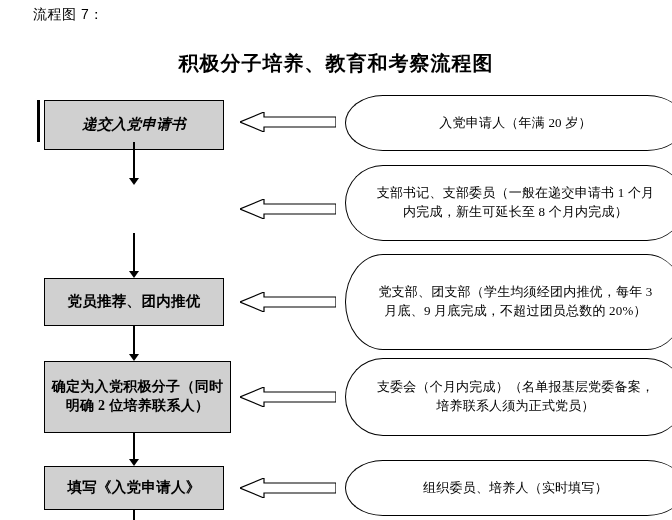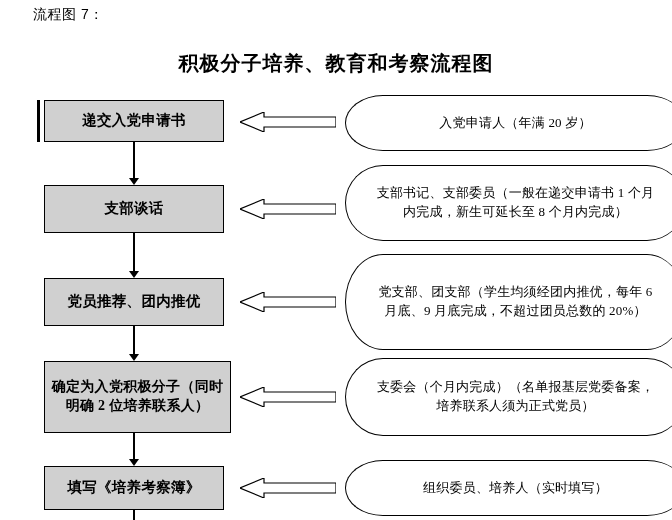--- a/index.html
+++ b/index.html
@@ -109,50 +109,47 @@
 </head>
 <body>
 
 <div id="root">
 
   <div class="fig-label">流程图 7：</div>
   <div class="fig-title">积极分子培养、教育和考察流程图</div>
 
   <div class="stub" style="left:37px; top:100px; height:42px;"></div>
 
-  <div class="node" style="left:44px; top:100px; width:180px; height:42px;">
+  <div class="node" style="left:44px; top:100px; width:180px; height:50px;font-style:italic;">
     <span>递交入党申请书</span>
   </div>
 
   <div class="vline" style="left:133px; top:142px; height:38px;"></div>
   <div class="vtip" style="left:129px; top:178px;"></div>
 
-  <div class="node" style="left:44px; top:185px; width:180px; height:48px;">
-    <span>支部谈话</span>
-  </div>
 
   <div class="vline" style="left:133px; top:233px; height:40px;"></div>
   <div class="vtip" style="left:129px; top:271px;"></div>
 
   <div class="node" style="left:44px; top:278px; width:180px; height:48px;">
     <span>党员推荐、团内推优</span>
   </div>
 
   <div class="vline" style="left:133px; top:326px; height:30px;"></div>
   <div class="vtip" style="left:129px; top:354px;"></div>
 
   <div class="node" style="left:44px; top:361px; width:187px; height:72px; font-size:14px;">
     <span>确定为入党积极分子（同时明确 2 位培养联系人）</span>
   </div>
 
   <div class="vline" style="left:133px; top:433px; height:28px;"></div>
   <div class="vtip" style="left:129px; top:459px;"></div>
 
   <div class="node" style="left:44px; top:466px; width:180px; height:44px;">
-    <span>填写《培养考察簿》</span>
+    <span>填写《入党申请人》</span>
   </div>
 
   <div class="vline" style="left:133px; top:510px; height:10px;"></div>
 
   <div class="harrow" style="left:240px; top:112px; width:96px;">
     <svg width="96" height="20" viewBox="0 0 96 20">
       <polygon points="0,10 24,0 24,5 96,5 96,15 24,15 24,20" fill="#ffffff" stroke="#000000" stroke-width="1.2"></polygon>
     </svg>
   </div>
   <div class="harrow" style="left:240px; top:199px; width:96px;">
@@ -178,21 +175,21 @@
 
   <div class="callout clip-right" style="left:345px; top:95px; width:340px; height:56px;">
     <span>入党申请人（年满 20 岁）</span>
   </div>
 
   <div class="callout clip-right" style="left:345px; top:165px; width:340px; height:76px;">
     <span>支部书记、支部委员（一般在递交申请书 1 个月内完成，新生可延长至 8 个月内完成）</span>
   </div>
 
   <div class="callout clip-right" style="left:345px; top:254px; width:340px; height:96px;">
-    <span>党支部、团支部（学生均须经团内推优，每年 6 月底、9 月底完成，不超过团员总数的 20%）</span>
+    <span>党支部、团支部（学生均须经团内推优，每年 3 月底、9 月底完成，不超过团员总数的 20%）</span>
   </div>
 
   <div class="callout clip-right" style="left:345px; top:358px; width:340px; height:78px;">
     <span>支委会（个月内完成）（名单报基层党委备案，培养联系人须为正式党员）</span>
   </div>
 
   <div class="callout clip-right" style="left:345px; top:460px; width:340px; height:56px;">
     <span>组织委员、培养人（实时填写）</span>
   </div>
 

